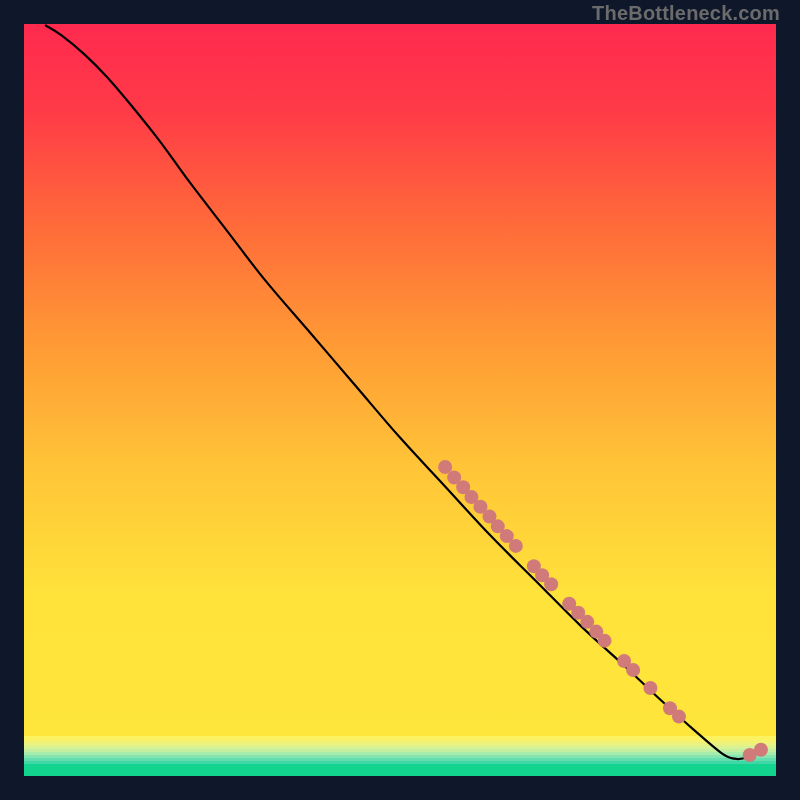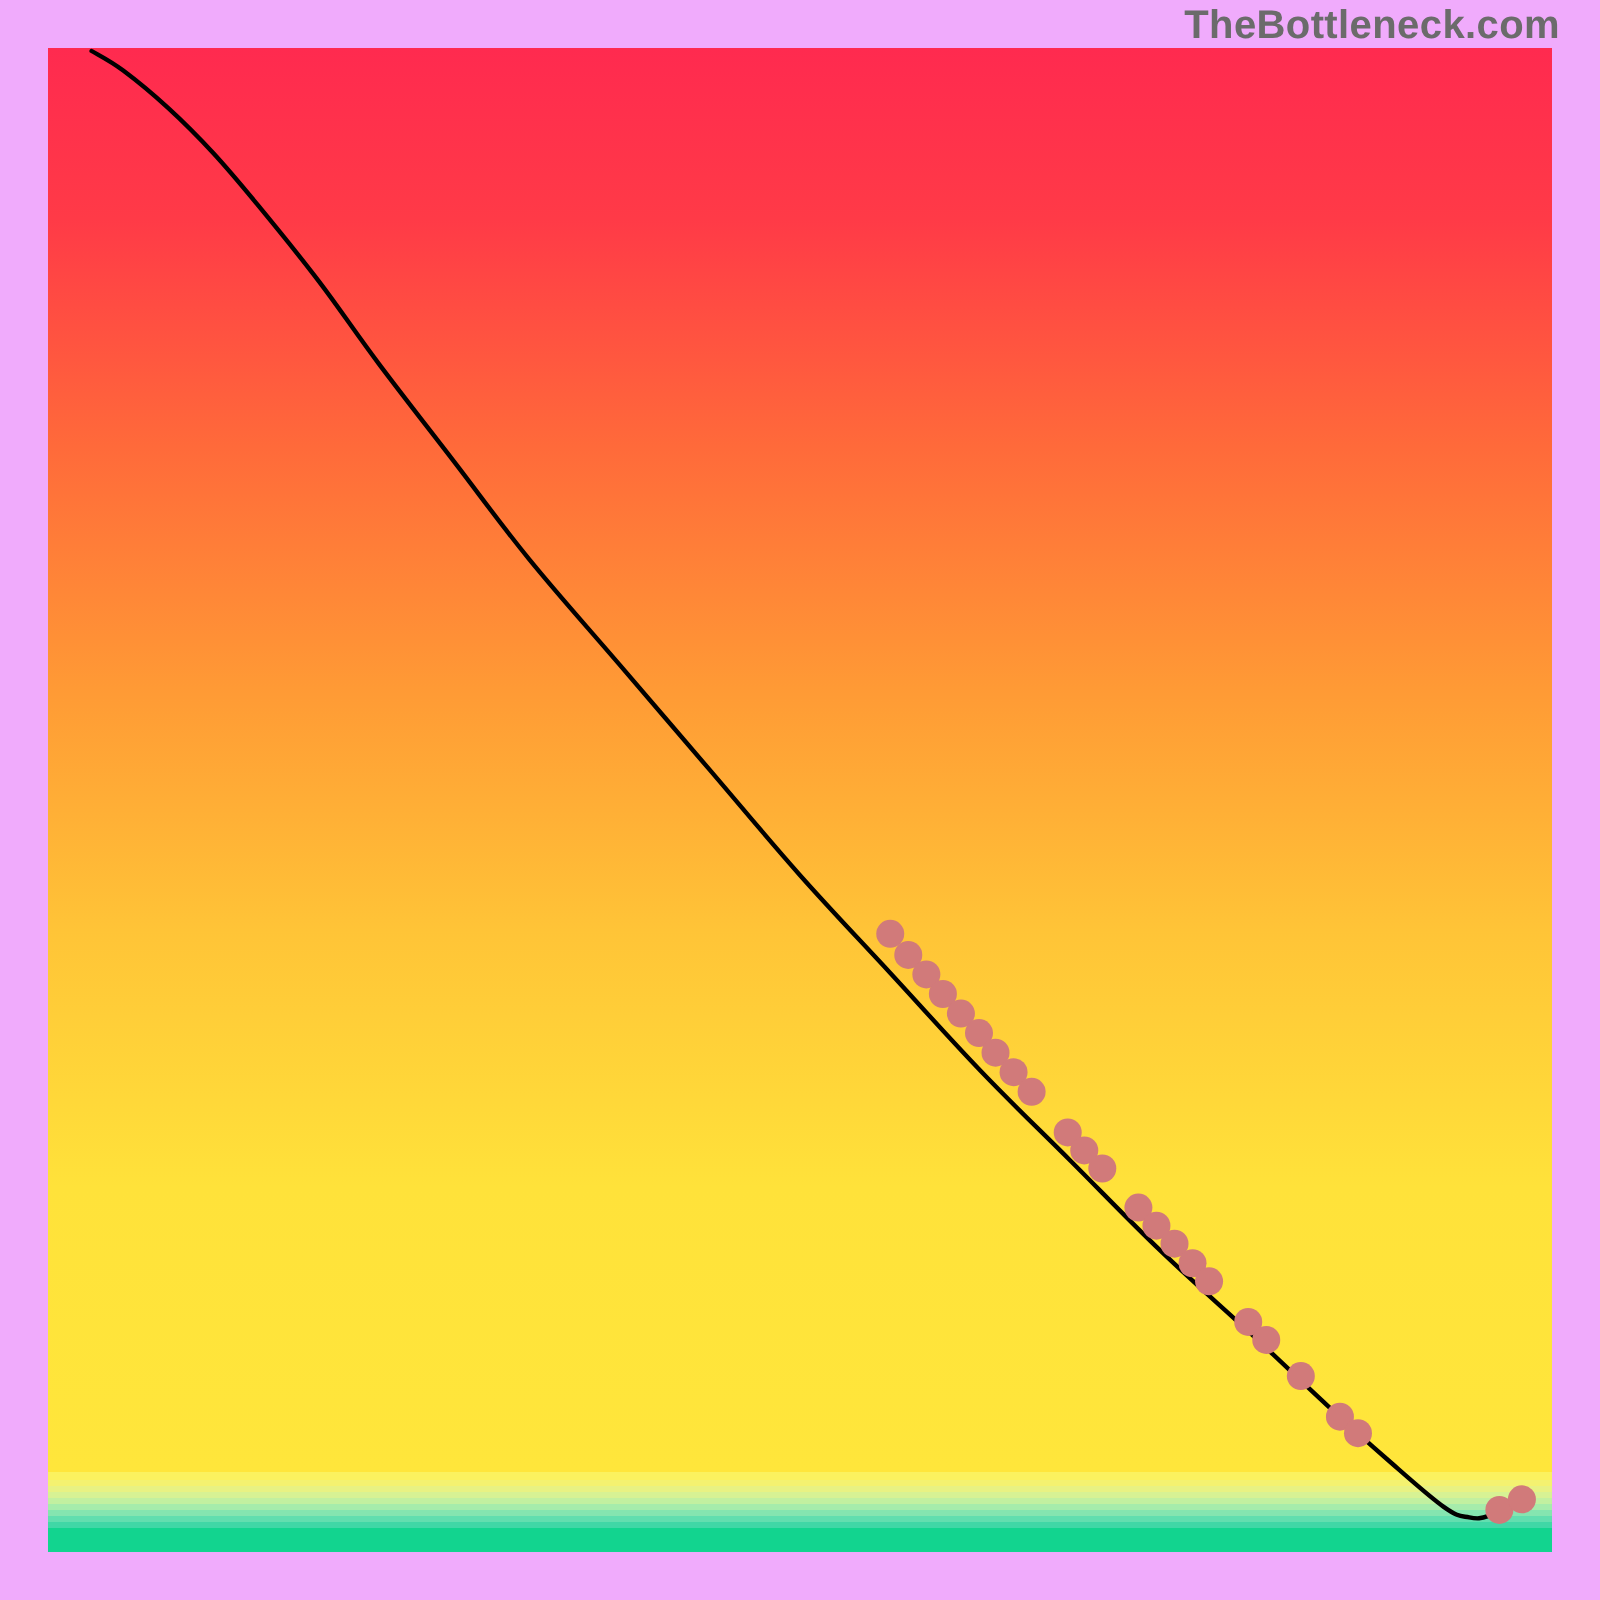--- a/index.html
+++ b/index.html
@@ -8,21 +8,21 @@
     width: 800px;
     height: 800px;
     background: #000;
     overflow: hidden;
     font-family: Arial, Helvetica, sans-serif;
   }
   .stage {
     position: relative;
     width: 800px;
     height: 800px;
-    background: #f0abfc;
+    background: #0f172a;
   }
   .watermark {
     position: absolute;
     top: 2px;
     right: 20px;
     font-size: 20px;
     font-weight: 600;
     color: #6b6b6b;
     letter-spacing: 0.2px;
     z-index: 5;

